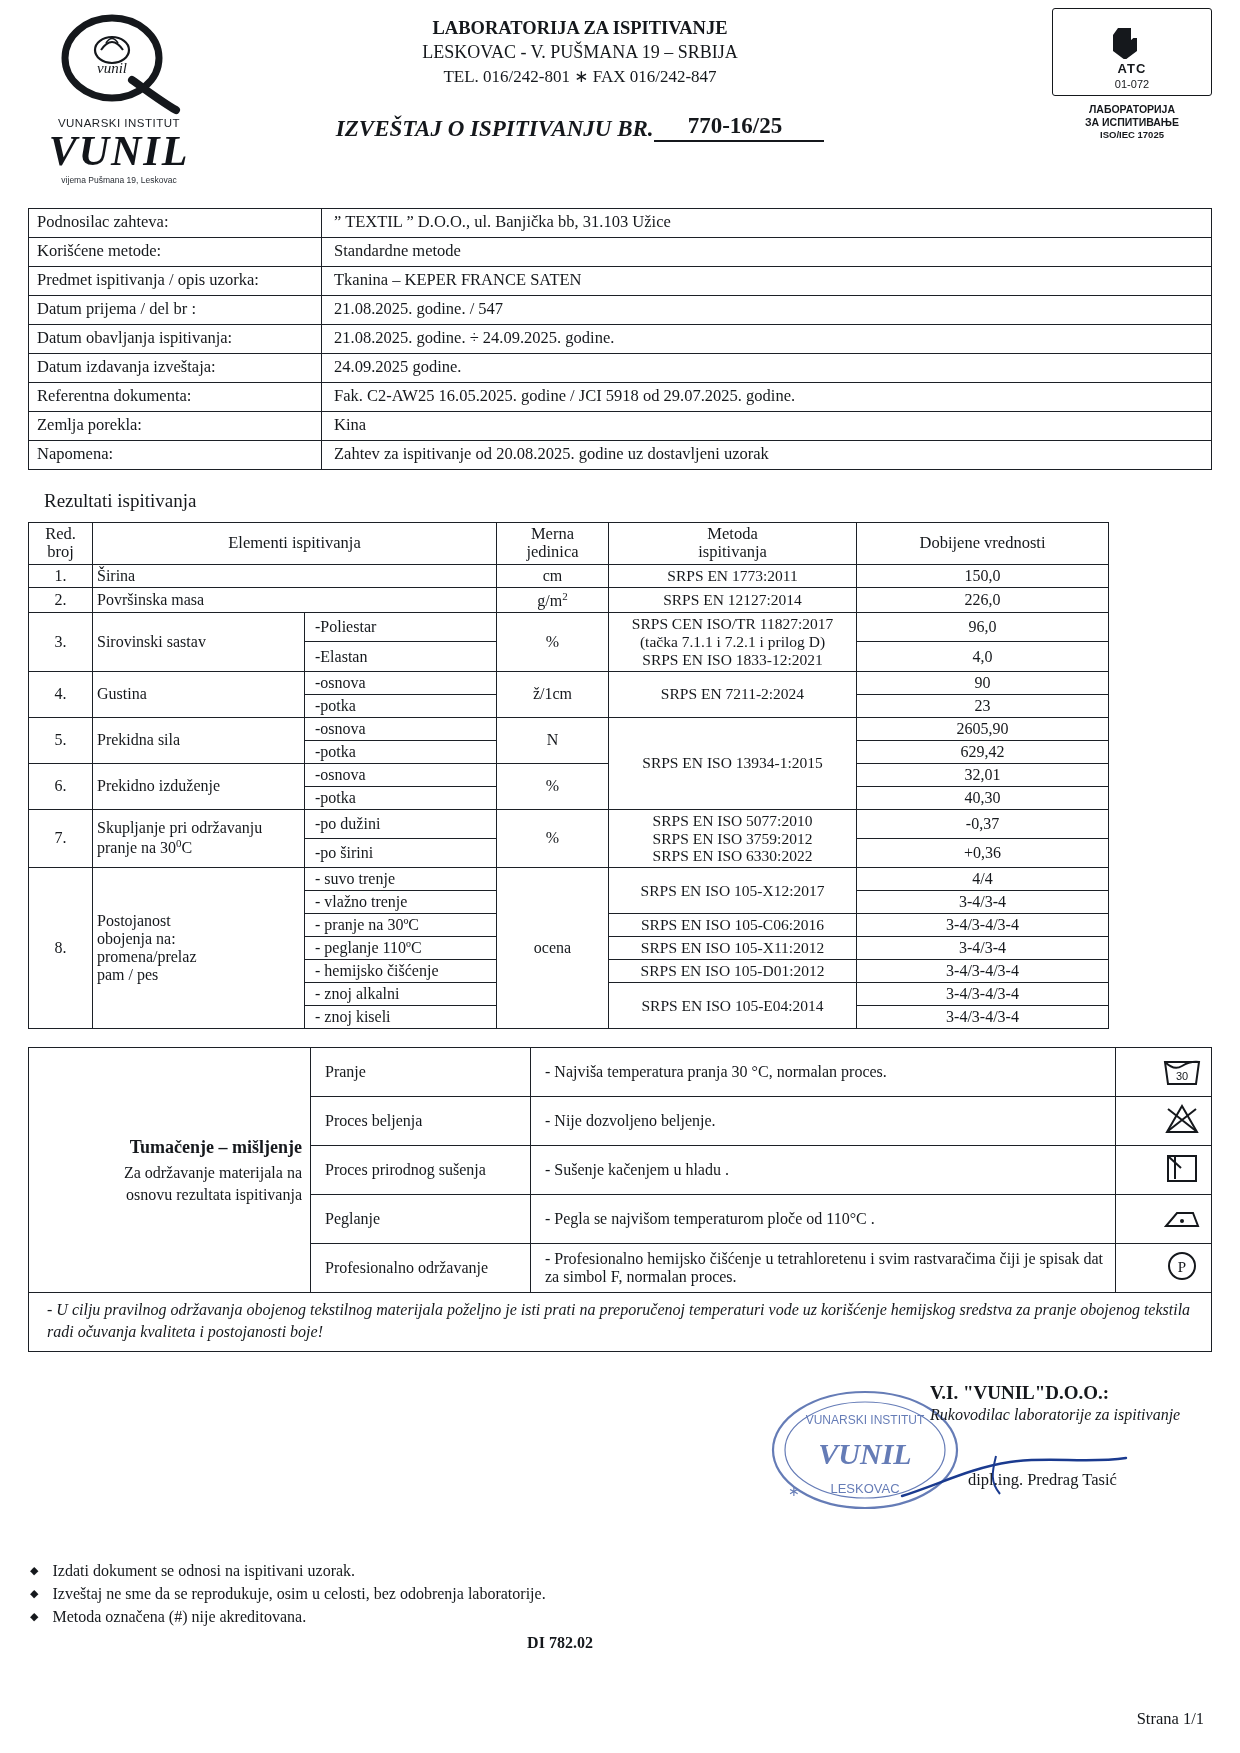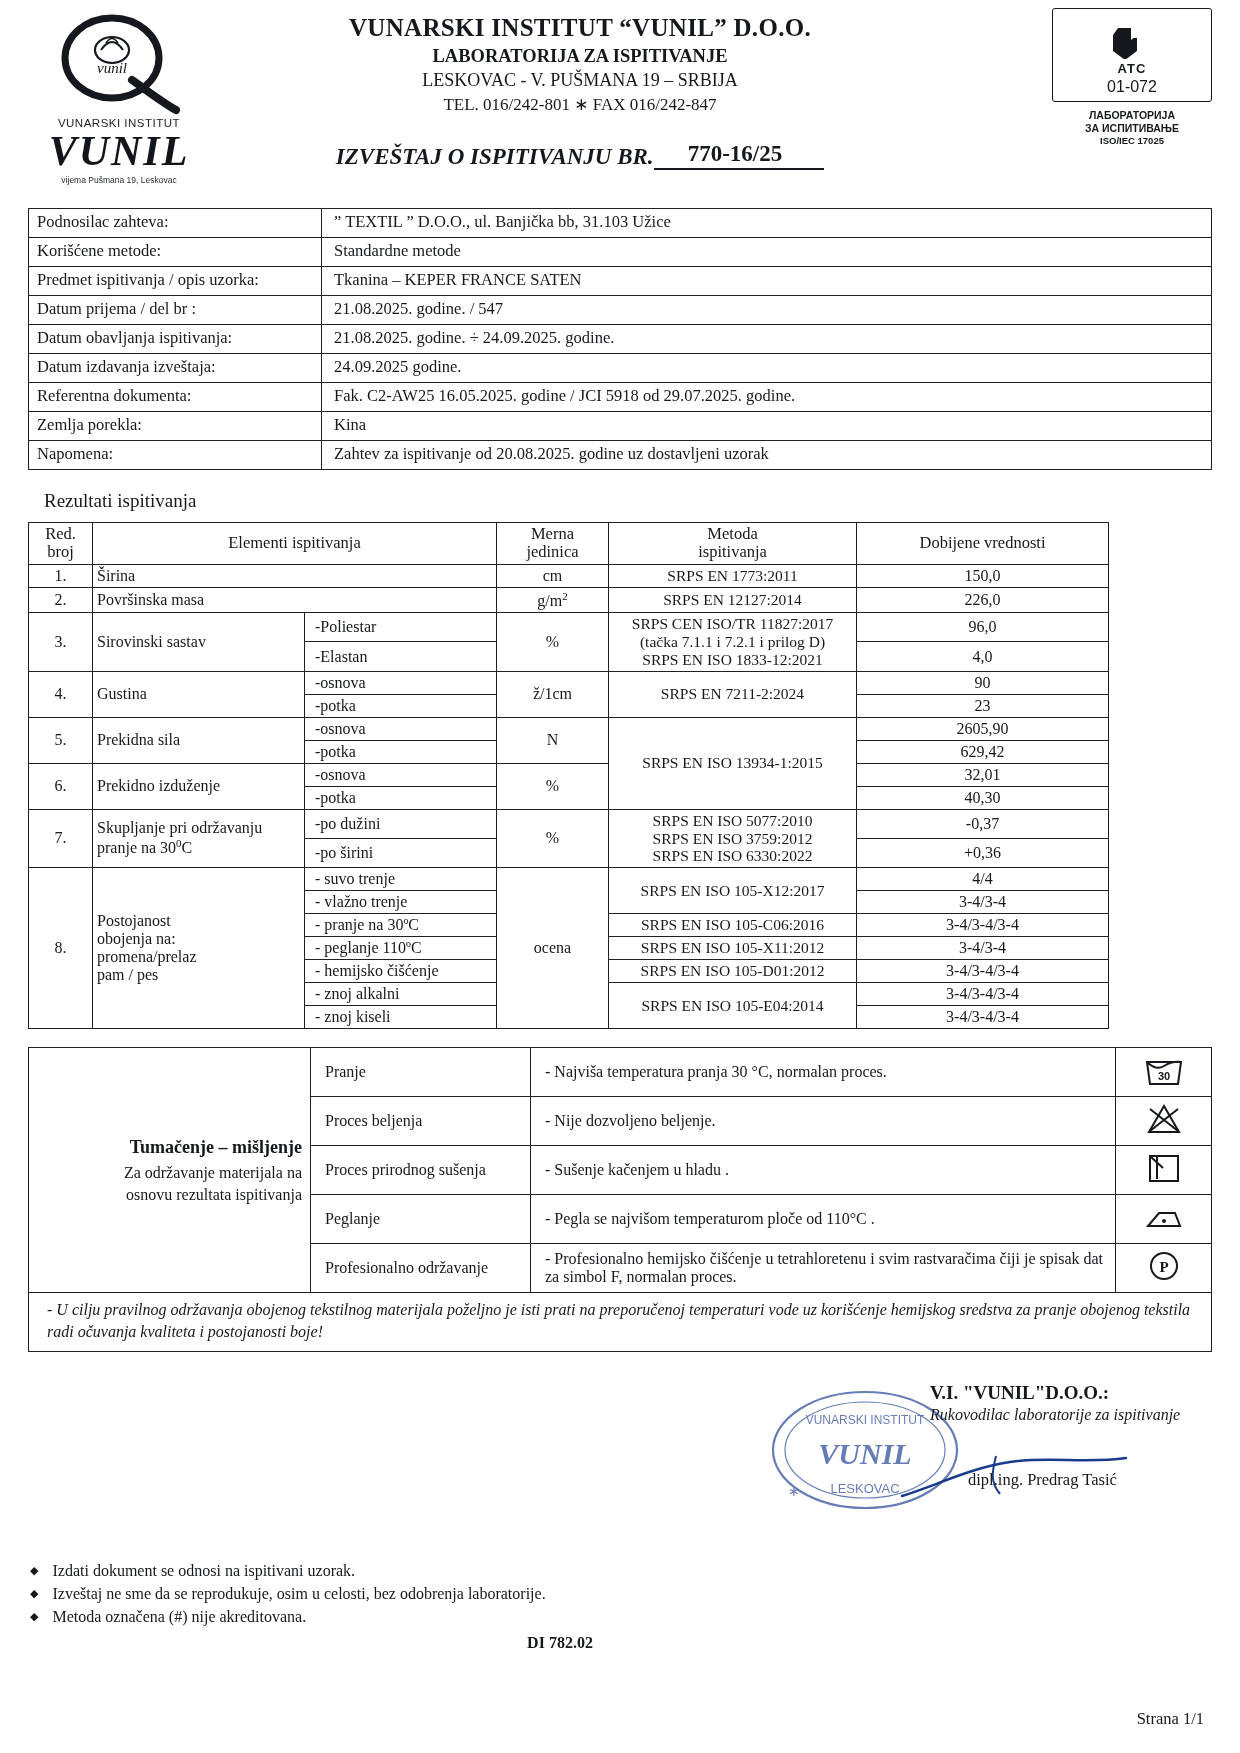--- a/index.html
+++ b/index.html
@@ -128,21 +128,21 @@
     margin: 0 auto 2px auto;
   }
   .atc-name {
     font-family: "Liberation Sans", sans-serif;
     font-weight: bold;
     font-size: 13px;
     letter-spacing: 1px;
   }
   .atc-code {
     font-family: "Liberation Sans", sans-serif;
-    font-size: 16px;
+    font-size: 11px;
     margin-top: 2px;
   }
   .atc-under {
     font-family: "Liberation Sans", sans-serif;
     font-size: 10.5px;
     font-weight: bold;
     line-height: 1.25;
     margin-top: 7px;
   }
   .atc-iso {
@@ -211,21 +211,21 @@
   }
   table.care td {
     border: 1px solid #1c2026;
     padding: 5px 8px;
     vertical-align: middle;
   }
   .care-left { width: 282px; text-align: right; vertical-align: middle; line-height: 1.35; }
   .care-left .ttl { font-weight: bold; font-size: 18px; display:block; margin-bottom:3px;}
   .care-kind { width: 220px; padding-left: 14px !important; }
   .care-desc { padding-left: 14px !important; }
-  .care-sym { width: 96px; text-align: center; font-weight: bold; }
+  .care-sym { width: 96px; text-align: right; }
   .care-note {
     font-style: italic;
     font-size: 16px;
     line-height: 1.38;
     padding: 6px 10px 8px 18px !important;
   }
 
   
   .sig-area {
     position: relative;
@@ -315,21 +315,20 @@
           <path d="M52 33 q6 -9 12 0" fill="none" stroke="#15181c" stroke-width="1.6"></path>
           <text x="58" y="63" font-family="Liberation Serif, serif" font-size="15" font-style="italic" text-anchor="middle" fill="#15181c">vunil</text>
         </svg>
       </div>
       <div class="logo-caption">VUNARSKI INSTITUT</div>
       <div class="logo-vunil">VUNIL</div>
       <div class="logo-addr">vijema Pušmana 19, Leskovac</div>
     </div>
 
     <div class="head-center">
-      <div class="head-title">VUNARSKI INSTITUT “VUNIL” D.O.O.</div>
       <div class="head-sub1">LABORATORIJA ZA ISPITIVANJE</div>
       <div class="head-sub2">LESKOVAC - V. PUŠMANA 19 – SRBIJA</div>
       <div class="head-sub3">TEL. 016/242-801 ∗ FAX  016/242-847</div>
 
       <div class="report-line">
         <span class="report-label">IZVEŠTAJ O ISPITIVANJU BR.</span>
         <span class="report-no">770-16/25</span>
       </div>
     </div>
 

